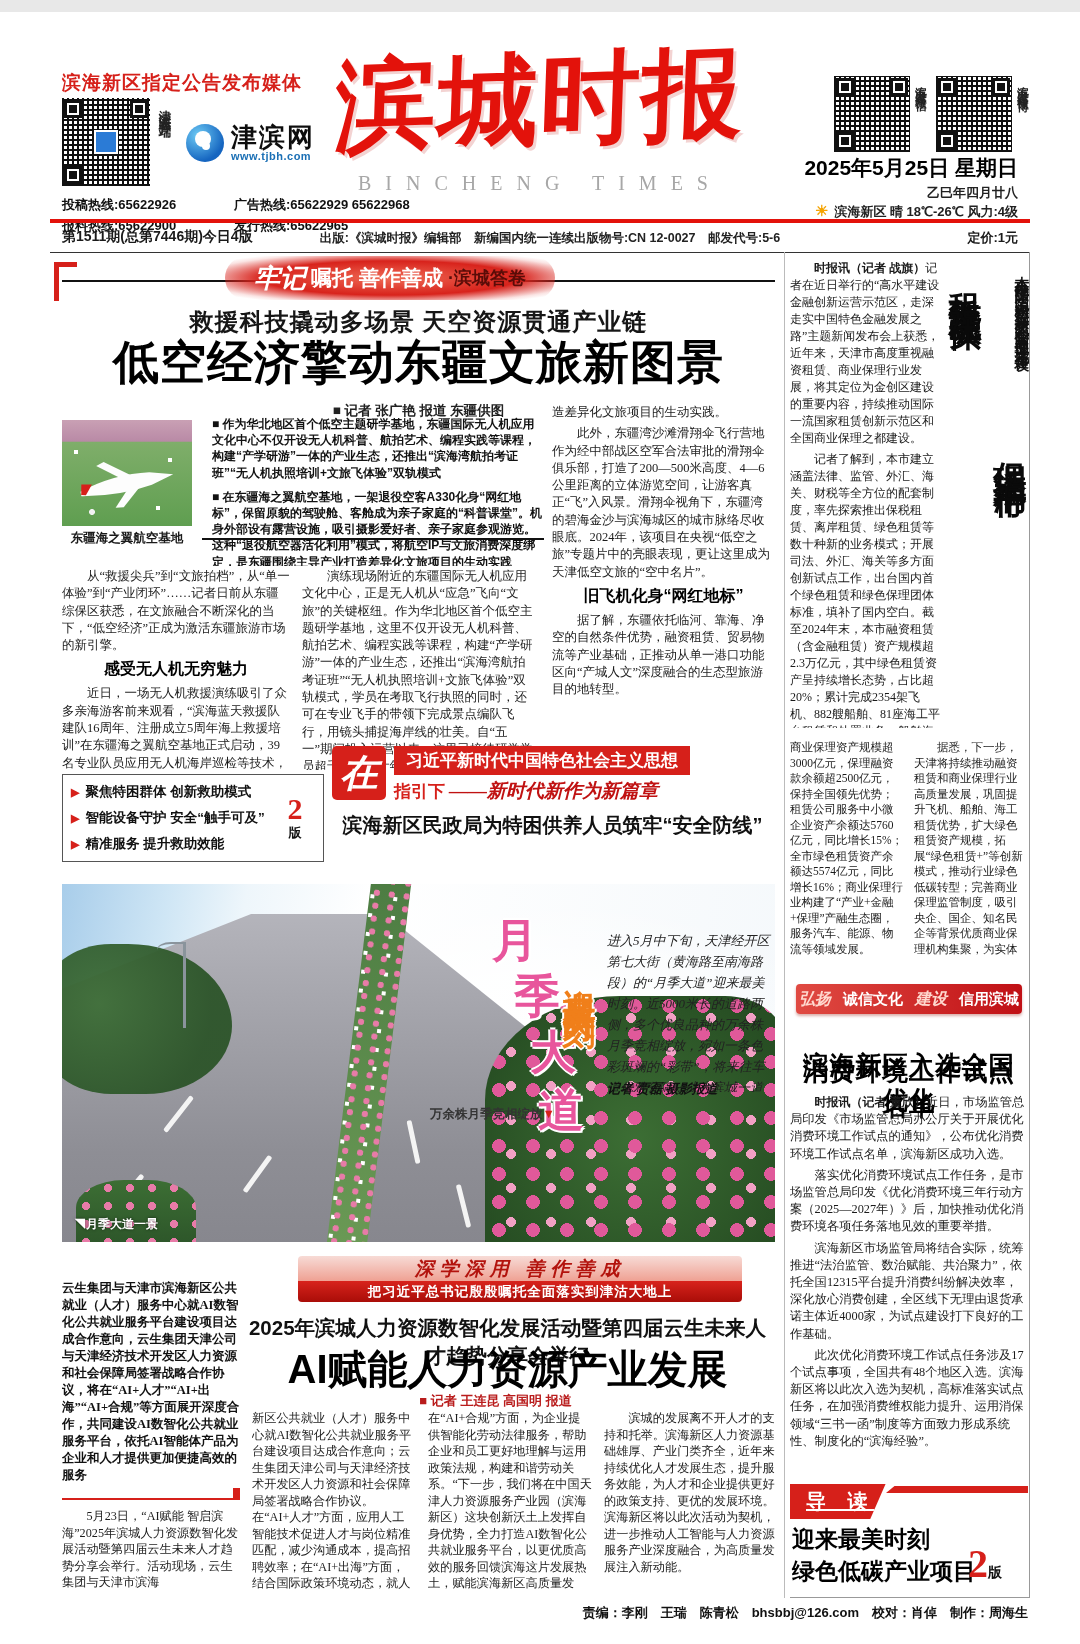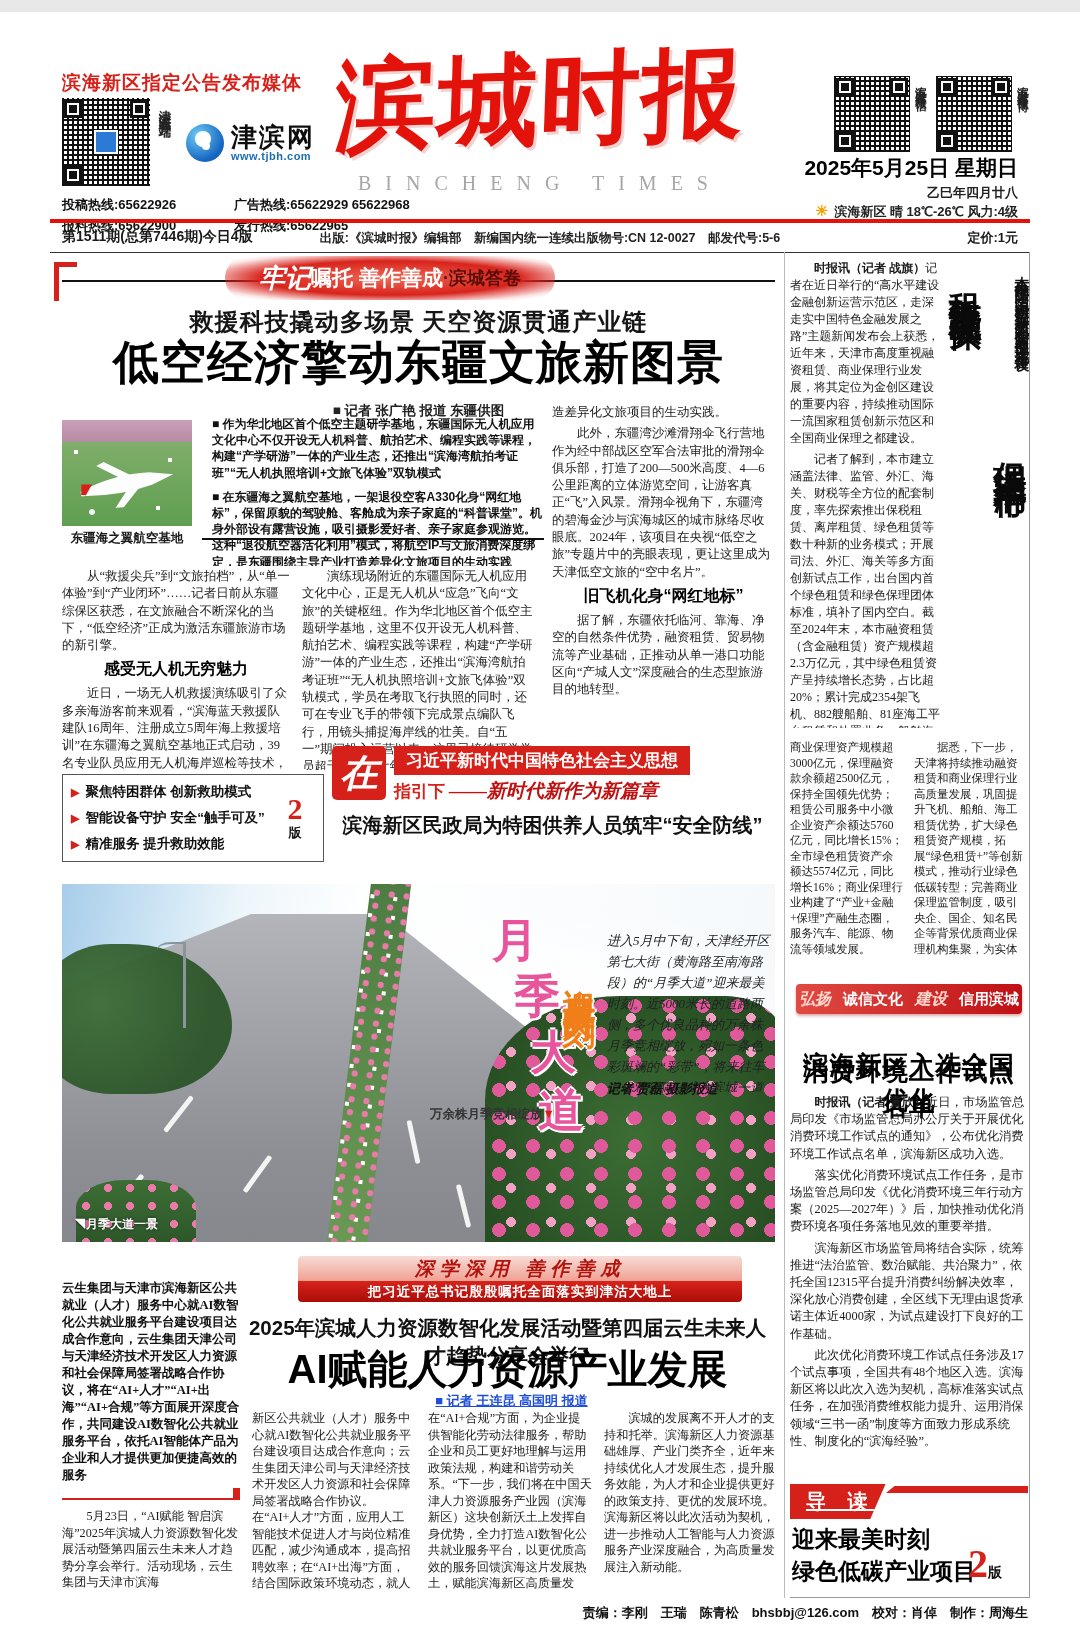--- a/index.html
+++ b/index.html
@@ -46,21 +46,21 @@
   .sun{color:#f5a300;font-size:15px;margin-right:6px;}
   .red-rule{left:50px;top:207px;width:980px;height:4px;background:#e3120b;}
   .issue{left:62px;top:216px;font:700 14px "Liberation Sans",sans-serif;}
   .publisher{left:250px;top:218px;width:600px;text-align:center;font:600 12.5px "Liberation Sans",sans-serif;color:#222;}
   .price{left:930px;top:217px;width:88px;text-align:right;font:700 13px "Liberation Sans",sans-serif;}
   .black-rule{left:50px;top:240px;width:980px;height:1px;background:#333;}
 
   
   .bracket{left:54px;top:250px;width:18px;height:34px;border-left:5px solid #d6201a;border-top:5px solid #d6201a;}
   .ban-line{left:62px;top:268px;width:713px;height:2px;background:#111;}
-  .lead-ribbon{left:225px;top:244px;width:330px;height:44px;display:flex;align-items:center;justify-content:center;
+  .lead-ribbon{left:225px;top:244px;width:330px;height:44px;display:flex;align-items:center;justify-content:center;gap:5px;
      background:radial-gradient(ellipse at 50% 50%,#ef6a55 0%,#d8231c 55%,rgba(216,35,28,.12) 82%,transparent 90%);
      border-radius:50px;}
   .lr1{font:900 italic 26px "Liberation Serif",serif;color:#fff;}
   .lr2{font:900 21px "Liberation Sans",sans-serif;color:#fff;}
   .lr3{font:900 18px "Liberation Sans",sans-serif;color:#5a0c08;}
   .kicker1{left:62px;top:294px;width:713px;font:600 24px "Liberation Sans",sans-serif;color:#161616;letter-spacing:1px;}
   .headline1{left:62px;top:320px;width:713px;font:900 46px "Liberation Sans",sans-serif;color:#000;letter-spacing:1px;}
   .byline1{left:62px;top:390px;width:713px;font:600 13.5px "Liberation Sans",sans-serif;color:#222;}
   .photo1{left:62px;top:408px;width:130px;height:106px;overflow:hidden;
      background:linear-gradient(180deg,#c9a0b4 0%,#b98aa6 20%,#7fae6a 21%,#5f9e50 100%);}
@@ -140,21 +140,21 @@
   .ribbon::before,.ribbon::after{content:"";position:absolute;top:8px;width:0;height:0;
      border-top:15px solid transparent;border-bottom:15px solid transparent;z-index:-1;}
   .ribbon::before{left:-14px;border-right:18px solid #a90d08;}
   .ribbon::after{right:-14px;border-left:18px solid #a90d08;}
   .rib1{height:25px;background:linear-gradient(180deg,#f7dbd6,#efa193);display:flex;align-items:center;justify-content:center;
         font:900 italic 19px "Liberation Serif",serif;color:#b3130d;letter-spacing:6px;border-radius:4px 4px 0 0;}
   .rib2{height:21px;background:linear-gradient(180deg,#d8231c,#a90d08);display:flex;align-items:center;justify-content:center;
         font:700 13.5px "Liberation Sans",sans-serif;color:#fff;letter-spacing:1px;border-radius:0 0 4px 4px;}
   .kicker3{left:240px;top:1302px;width:535px;font:600 20.5px "Liberation Sans",sans-serif;color:#111;}
   .headline3{left:240px;top:1330px;width:535px;font:900 40px "Liberation Sans",sans-serif;color:#000;}
-  .byline3{left:244px;top:1380px;width:535px;font:600 13px "Liberation Sans",sans-serif;color:#1d4ed8;text-decoration:underline;}
+  .byline3{left:228px;top:1380px;width:535px;font:600 13px "Liberation Sans",sans-serif;color:#b91c1c;}
   .ai-col1{left:62px;top:1268px;width:178px;height:312px;}
   .ai-intro{font:700 12.5px/17px "Liberation Serif",serif;color:#111;}
   .ai-rule{height:10px;border-bottom:2.5px solid #d6201a;border-right:7px solid #d6201a;margin:4px 0 8px 0;}
   .aibody{font:400 12.2px/16.5px "Liberation Serif",serif;color:#1c1c1c;}
   .ai-col2{left:252px;top:1398px;width:164px;height:182px;}
   .ai-col3{left:428px;top:1398px;width:164px;height:182px;}
   .ai-col4{left:604px;top:1398px;width:171px;height:182px;}
 
   
   .divider{left:784px;top:240px;width:1px;height:1346px;background:#bbb;}

